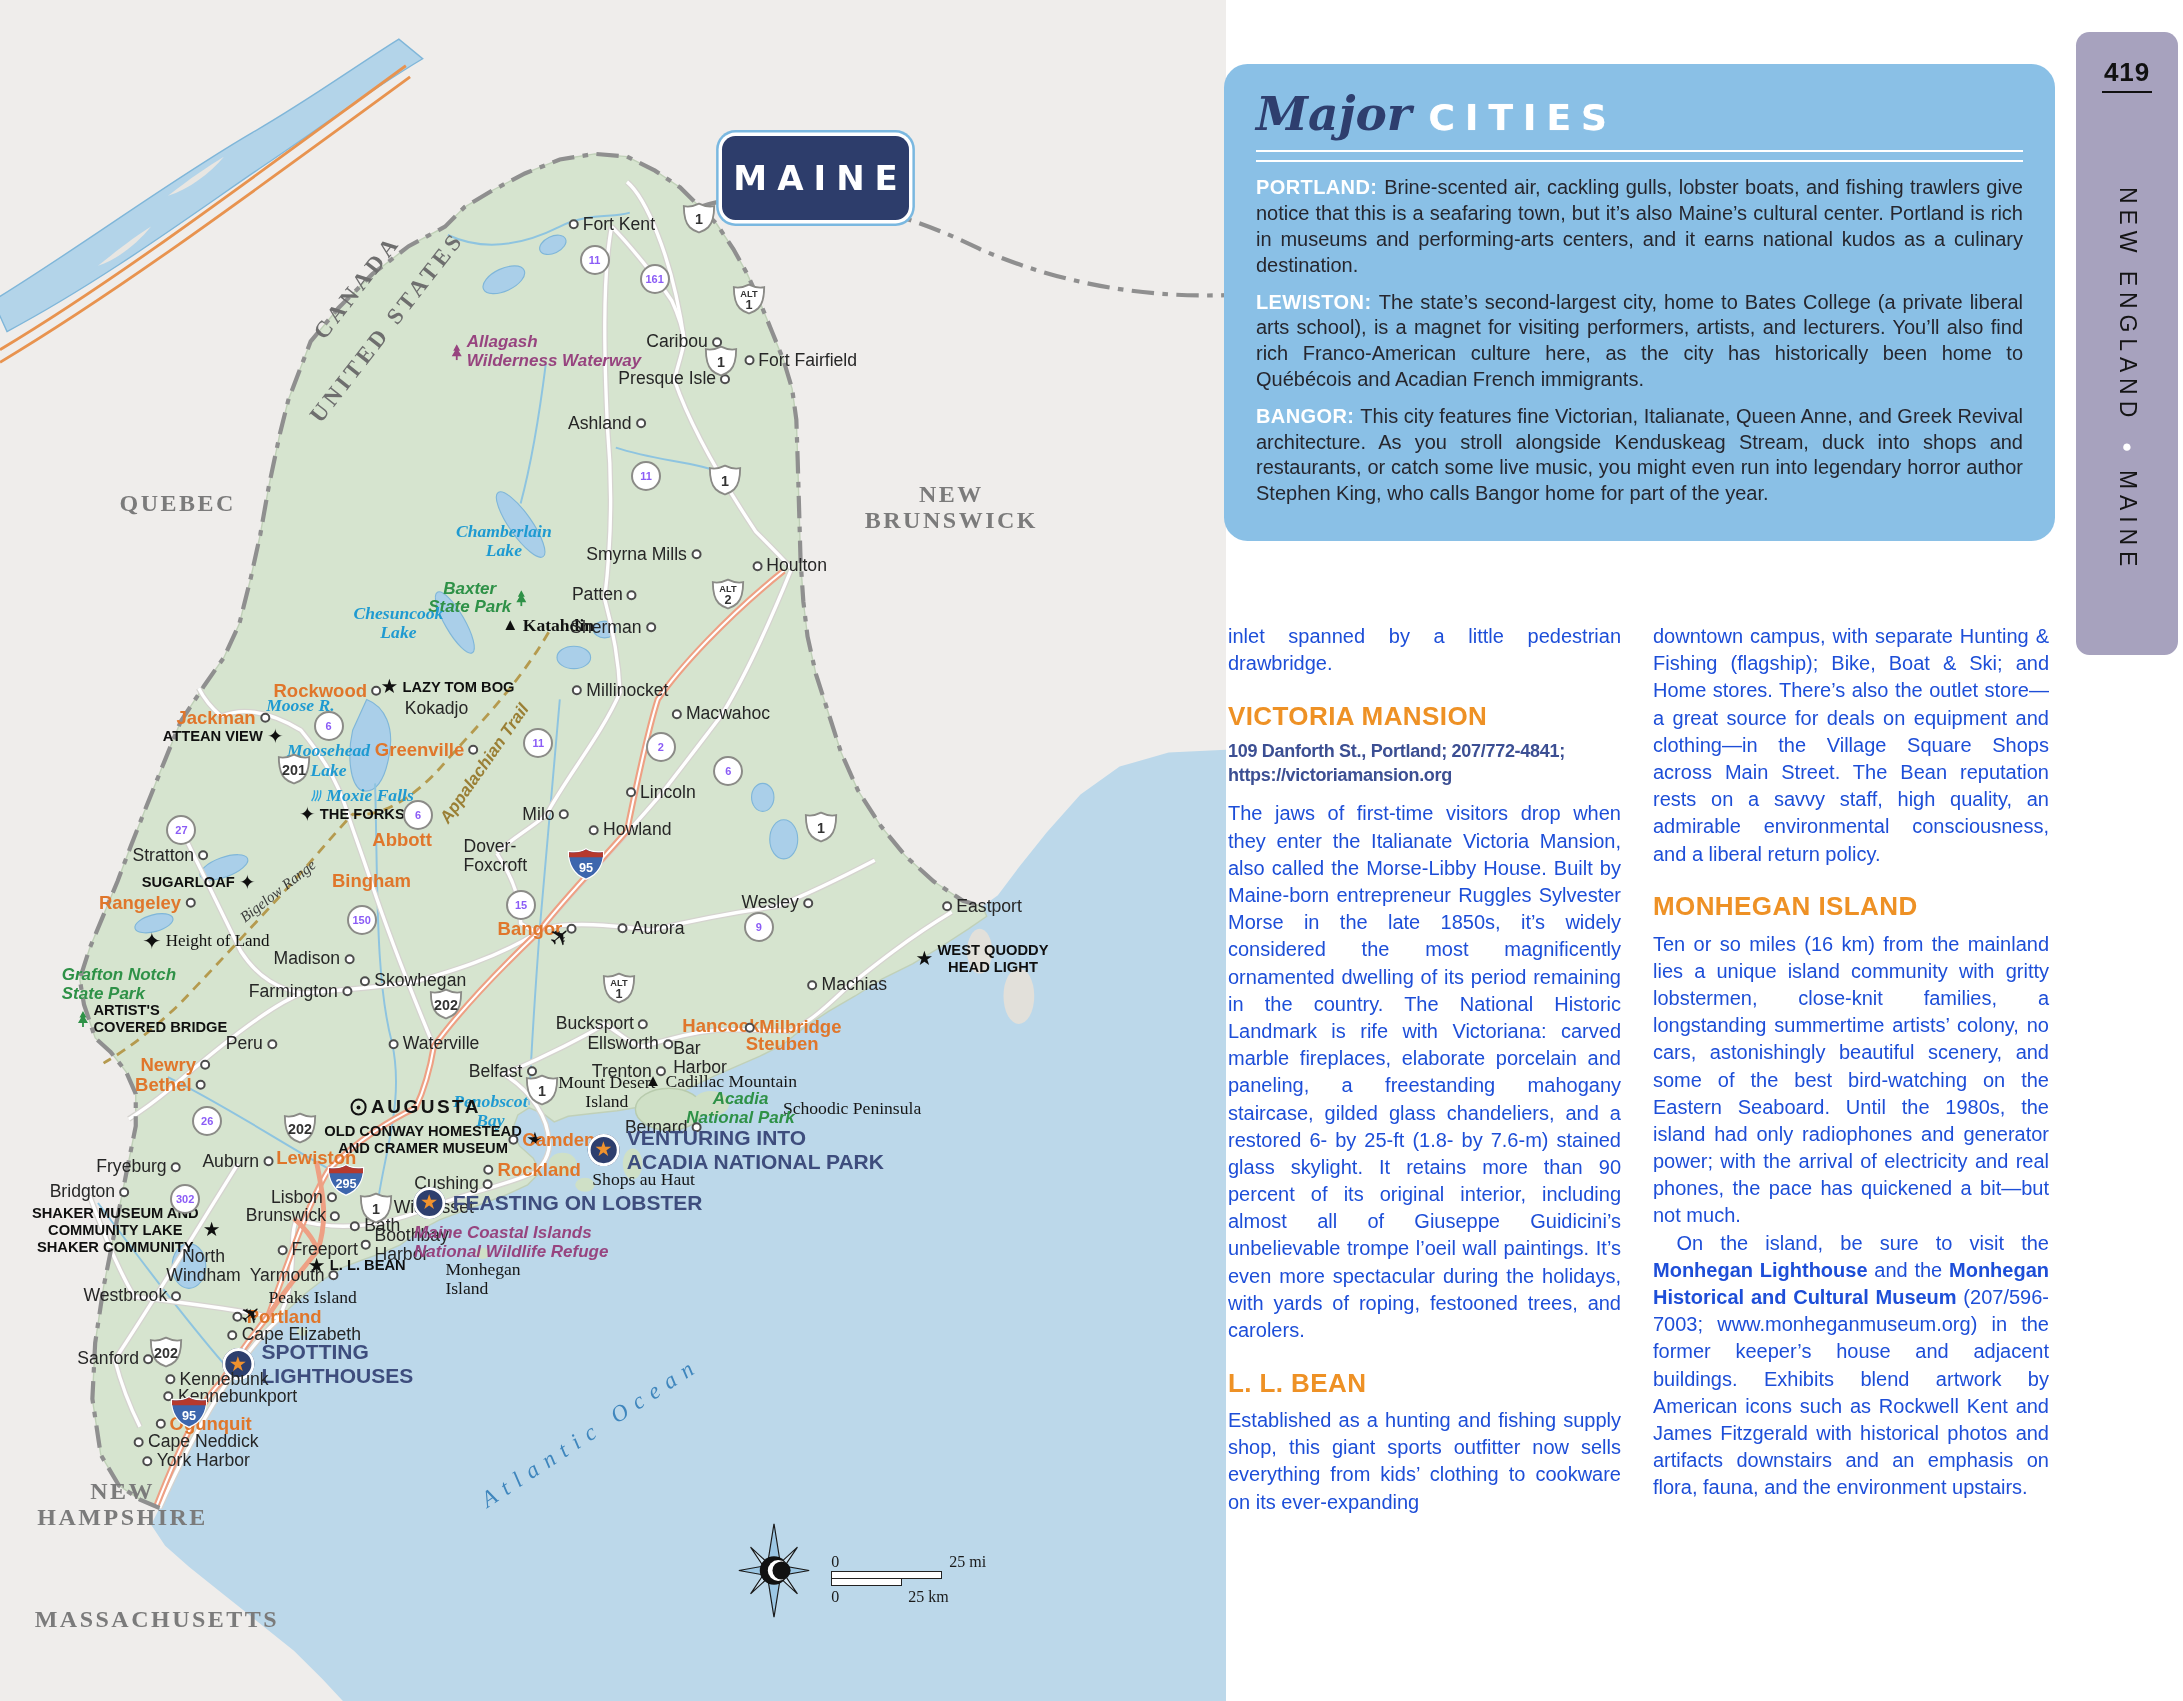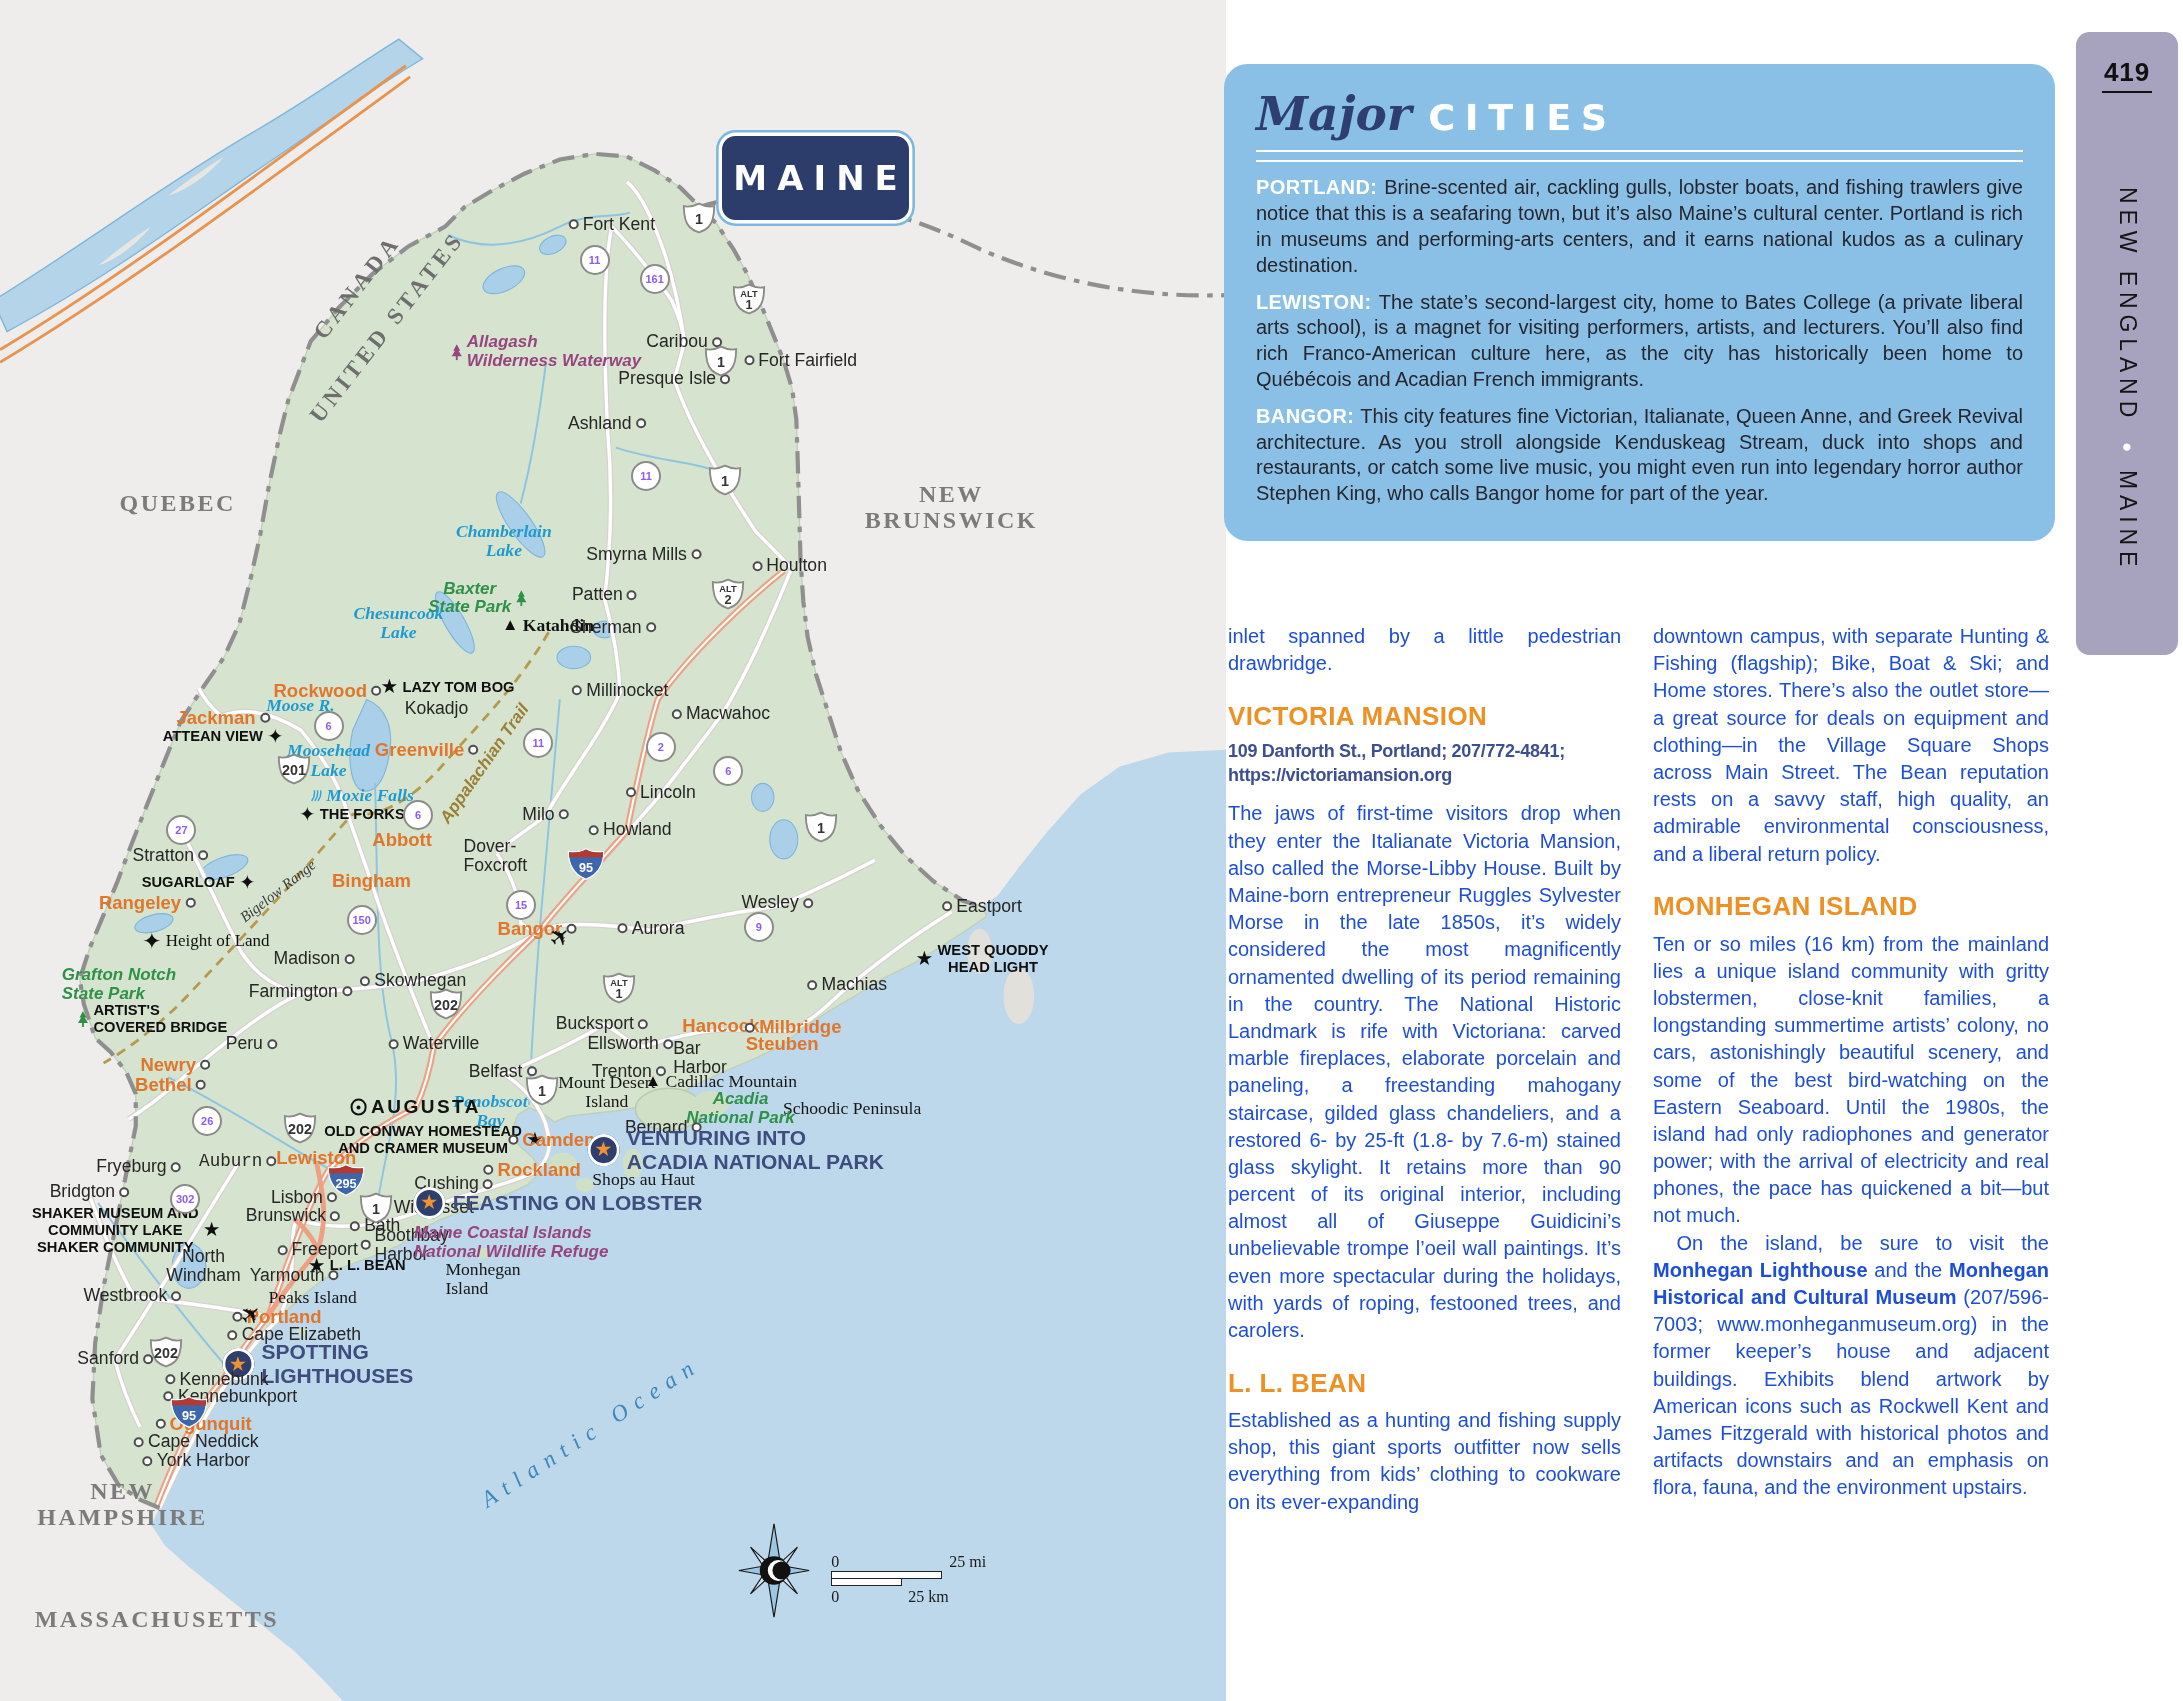--- a/index.html
+++ b/index.html
@@ -671,21 +671,21 @@
           <span class="line">VENTURING INTO</span>
           <span class="line">ACADIA NATIONAL PARK</span>
         </span>
       </div>
       <div class="ml city" style="left: 11.3%; top: 68.6%; transform: translate(-50%, -50%);">
         <span class="lines">
           <span class="line">Fryeburg</span>
         </span>
         <span class="dotm"></span>
       </div>
-      <div class="ml city" style="left: 19.4%; top: 68.3%; transform: translate(-50%, -50%); font-family: Liberation Mono, monospace;">
+      <div class="ml city" style="left: 19.4%; top: 68.3%; transform: translate(-50%, -50%);">
         <span class="lines">
           <span class="line">Auburn</span>
         </span>
         <span class="dotm"></span>
       </div>
       <div class="ml orange" style="left: 25.8%; top: 68.1%; transform: translate(-50%, -50%);">
         <span class="lines">
           <span class="line">Lewiston</span>
         </span>
       </div>

